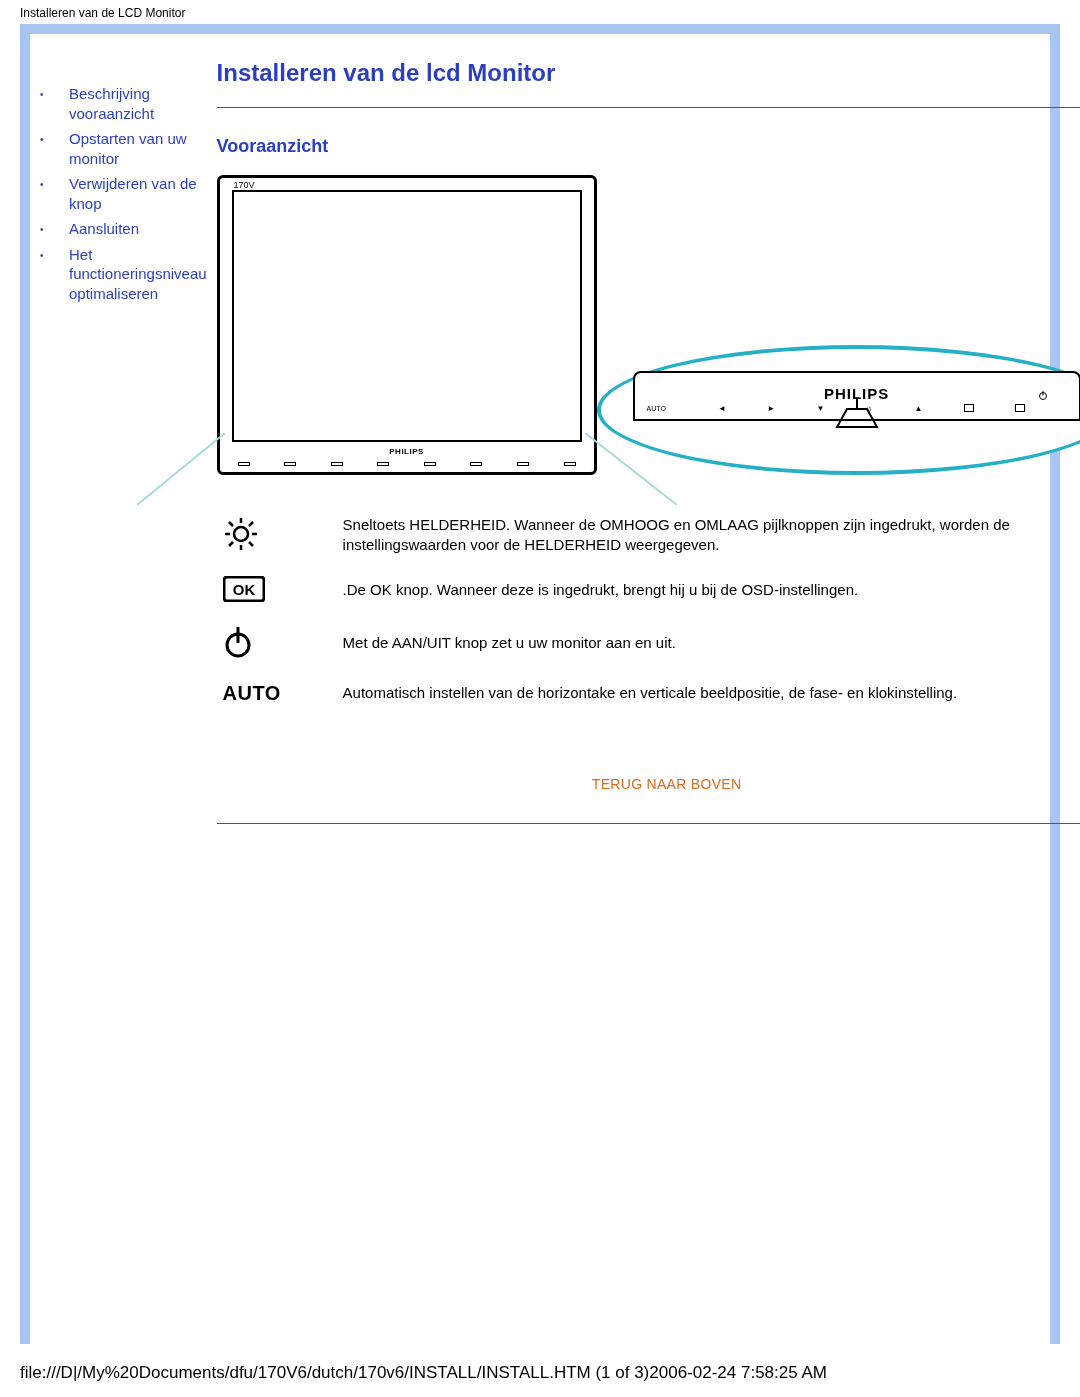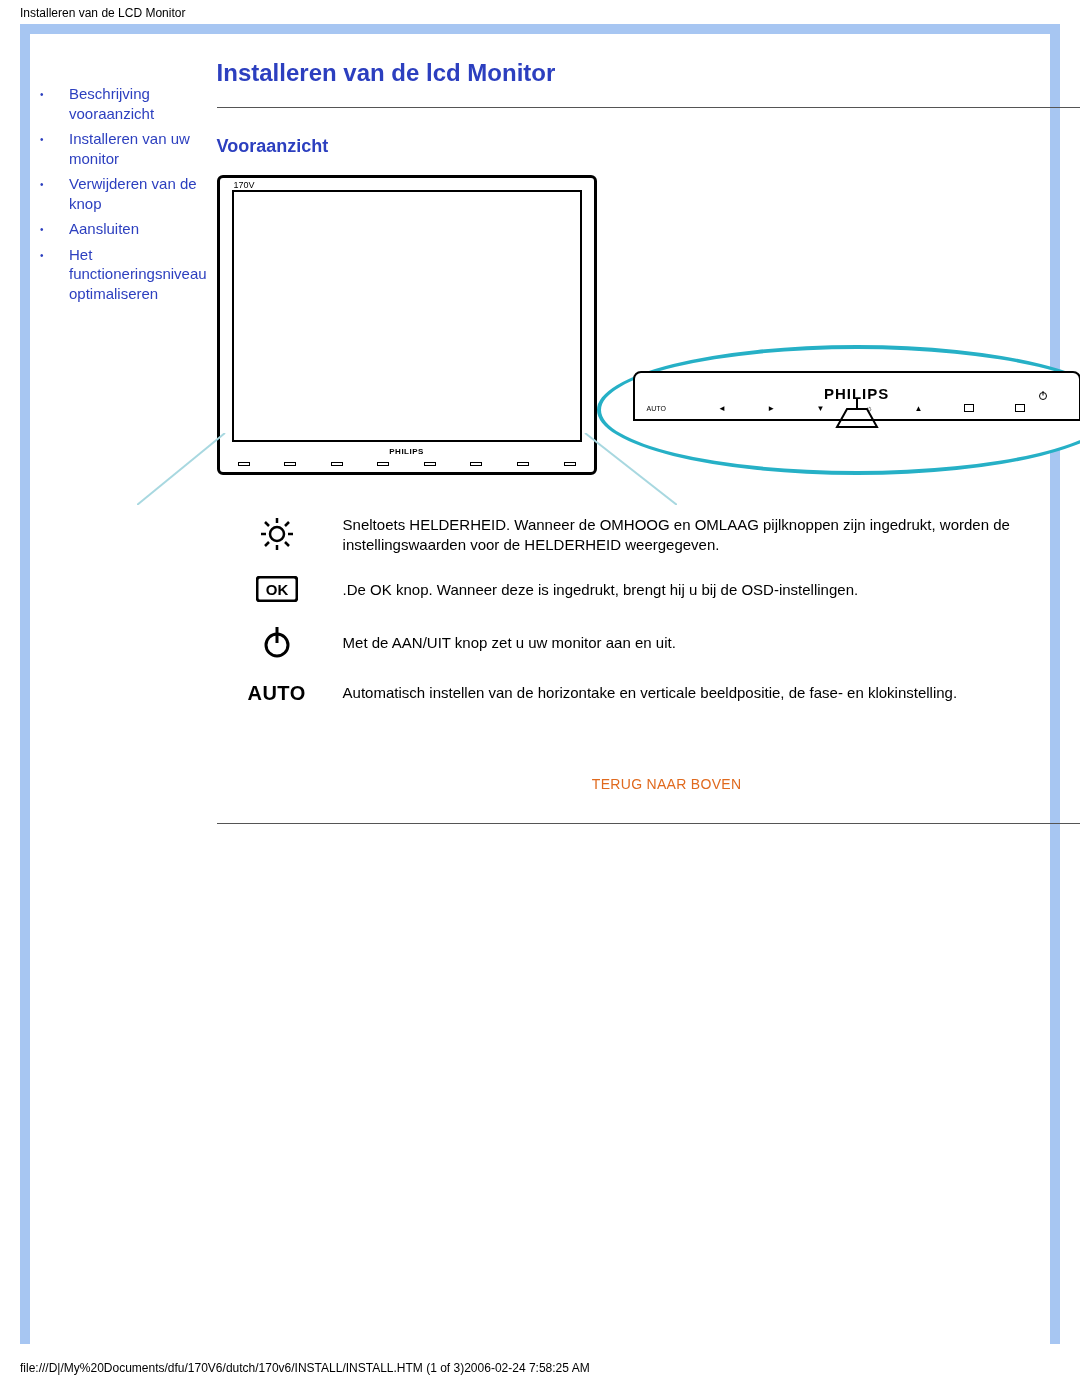--- a/index.html
+++ b/index.html
@@ -34,49 +34,49 @@
   .panel-brand { position:absolute; top:12px; left:50%; transform:translateX(-50%); font-size:15px; font-weight:bold; letter-spacing:1px; }
   .panel-pwr { position:absolute; top:14px; right:30px; }
   .panel-row { position:absolute; bottom:4px; left:12px; right:12px; height:14px; display:flex; align-items:center; font-size:8px; }
   .panel-auto { width:30px; font-size:7px; }
   .panel-btns { flex:1; display:flex; justify-content:space-evenly; font-size:8px; }
   .panel-sq { width:10px; height:8px; border:1px solid #000; }
   .cable { position:absolute; top:50px; left:50%; transform:translateX(-50%); }
 
   .table { margin-top:30px; width:100%; border-collapse:collapse; font-size:15px; }
   .table td { vertical-align:middle; padding:10px 6px; }
-  .icon-cell { width:120px; text-align:center; }
+  .icon-cell { width:120px; text-align:left; }
   .desc-cell { line-height:1.35; }
 
   .icon { display:inline-block; }
   .icon-updown svg, .icon-leftright svg, .icon-bright svg, .icon-ok svg, .icon-power svg { display:block; margin:auto; }
   .auto-txt { font-size:20px; font-weight:bold; letter-spacing:0.5px; font-family: Arial, sans-serif; }
 
   .backtop { text-align:center; margin-top:60px; }
   .backtop a { color:#e06a1e; font-size:14px; text-decoration:none; letter-spacing:0.3px; }
 
-  .bottom-path { font-size:12px; padding:0 10px 6px 20px; position:absolute; bottom:16px; }
+  .bottom-path { font-size:17px; padding:0 10px 6px 20px; position:absolute; bottom:8px; }
 </style>
 </head>
 <body>
 
 <div class="top-path">Installeren van de LCD Monitor</div>
 
 <div class="outer">
   <div class="frame">
     <div class="left-pad"></div>
 
     <div class="sidebar">
       <div class="item">
         <span class="bullet">•</span>
         <span class="link">Beschrijving vooraanzicht</span>
       </div>
       <div class="item">
         <span class="bullet">•</span>
-        <span class="link">Installeren van uw monitor</span>
+        <span class="link">Opstarten van uw monitor</span>
       </div>
       <div class="item">
         <span class="bullet">•</span>
         <span class="link">Verwijderen van de knop</span>
       </div>
       <div class="item">
         <span class="bullet">•</span>
         <span class="link">Aansluiten</span>
       </div>
       <div class="item">

